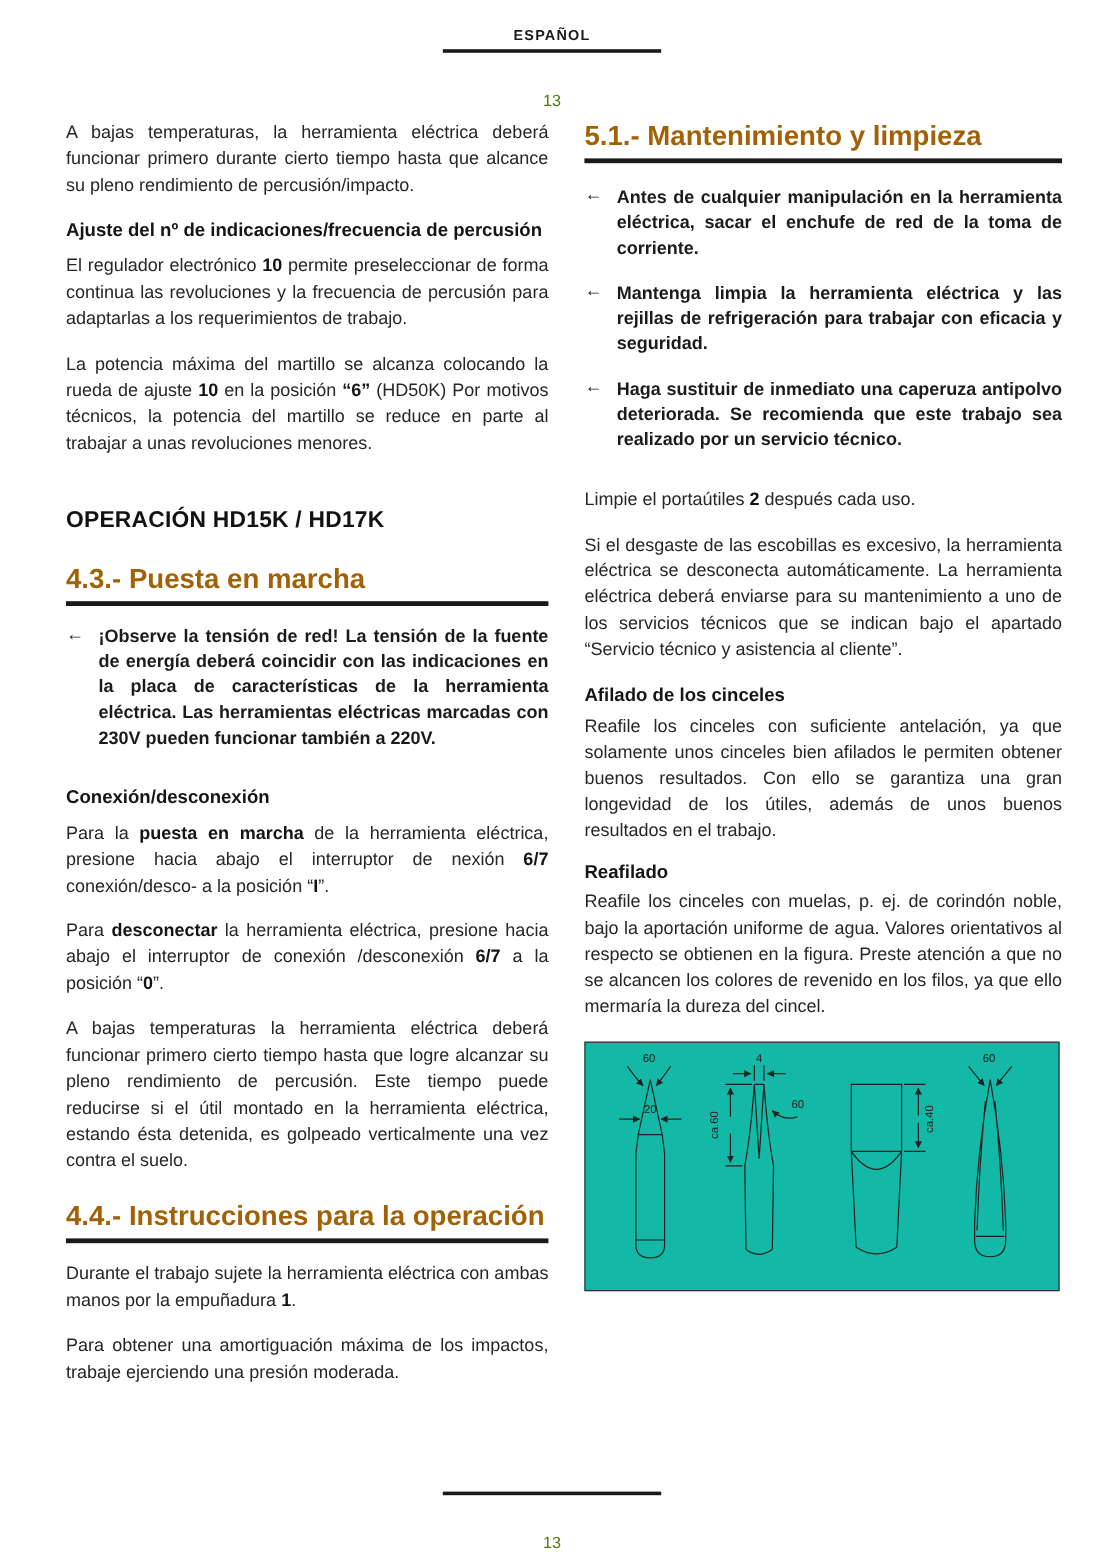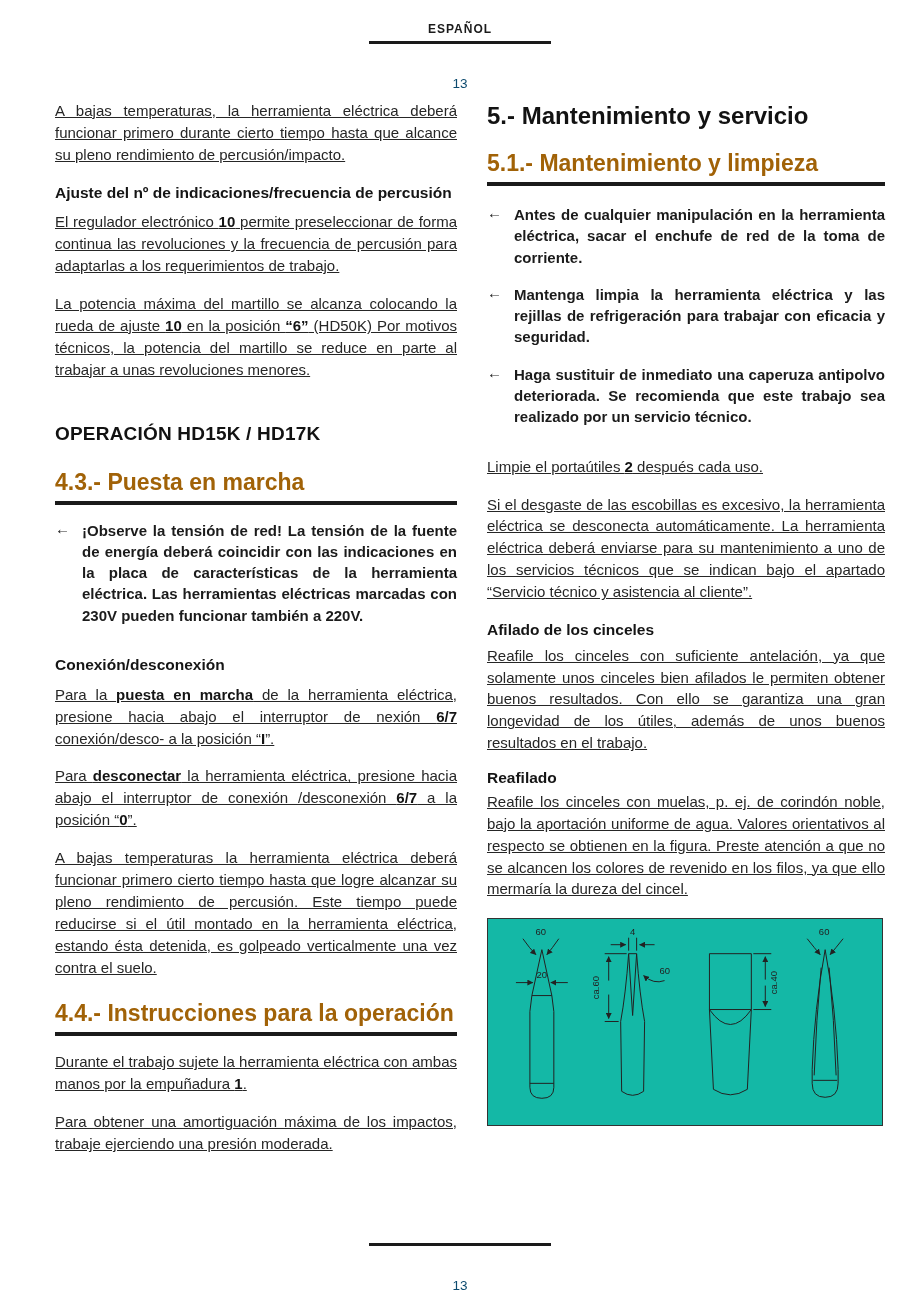--- a/index.html
+++ b/index.html
@@ -5,25 +5,25 @@
   html,body{margin:0;padding:0;background:#ffffff;}
   .page{
     position:relative;width:920px;height:1301px;background:#ffffff;
     font-family:"Liberation Sans","DejaVu Sans",sans-serif;color:#262626;
     overflow:hidden;margin:0 auto;
   }
   .page-header{position:absolute;top:22px;left:0;width:100%;text-align:center;}
   .page-footer{position:absolute;bottom:8px;left:0;width:100%;text-align:center;}
   .lang{font-size:12px;font-weight:700;letter-spacing:1px;color:#1b1b1b;}
   .hrule{width:182px;height:3px;background:#1a1a1a;margin:5px auto 3px;}
-  .pagenum{font-size:13.5px;color:#0c4a6e;margin-top:32px;}
+  .pagenum{font-size:13.5px;color:#4d7c0f;margin-top:32px;}
   .col{position:absolute;top:100px;}
   .col-left{left:55px;width:402px;}
   .col-right{left:487px;width:398px;}
-  p.body{font-size:15px;line-height:1.46;text-align:justify;margin:0 0 16px;text-decoration:underline;}
+  p.body{font-size:15px;line-height:1.46;text-align:justify;margin:0 0 16px;}
   p.body b{color:#141414;}
   .h-run{font-size:15.5px;font-weight:700;line-height:1.4;margin:4px 0 8px;color:#151515;}
   .h-display{font-size:19px;font-weight:700;margin:42px 0 24px;color:#121212;letter-spacing:.2px;}
   .h-display2{font-size:24px;font-weight:700;margin:2px 0 20px;color:#121212;}
   .h-sec{font-size:23px;font-weight:700;color:#a16207;margin:0 0 5px;}
   .sec-rule{height:4px;background:#1a1a1a;margin:0 0 15px;}
   .bullet{display:flex;margin:0 0 16px;}
   .bullet .arrow{flex:0 0 27px;font-size:15px;font-weight:700;color:#1b1b1b;}
   .bullet .btxt{font-size:15px;font-weight:700;line-height:1.42;text-align:justify;color:#1b1b1b;}
   .figure{width:396px;height:208px;border:1.5px solid #333;margin-top:8px;box-sizing:border-box;background:#14b8a6;}
@@ -74,21 +74,20 @@
     <div class="sec-rule"></div>
 
     <p class="body" style=""><span>Durante el trabajo sujete la herramienta eléctrica con ambas manos por la empuñadura </span><b>1</b><span>.</span></p>
 
     <p class="body" style="margin-bottom:0">Para obtener una amortiguación máxima de los impactos, trabaje ejerciendo una presión moderada.</p>
 
   </section>
 
   <section class="col col-right">
 
-    <h2 class="h-display2">5.- Mantenimiento y servicio</h2>
 
     <h3 class="h-sec">5.1.- Mantenimiento y limpieza</h3>
     <div class="sec-rule" style="margin-bottom:18px"></div>
 
     <div class="bullet">
       <span class="arrow">←</span>
       <span class="btxt">Antes de cualquier manipulación en la herramienta eléctrica, sacar el enchufe de red de la toma de corriente.</span>
     </div>
 
     <div class="bullet">

